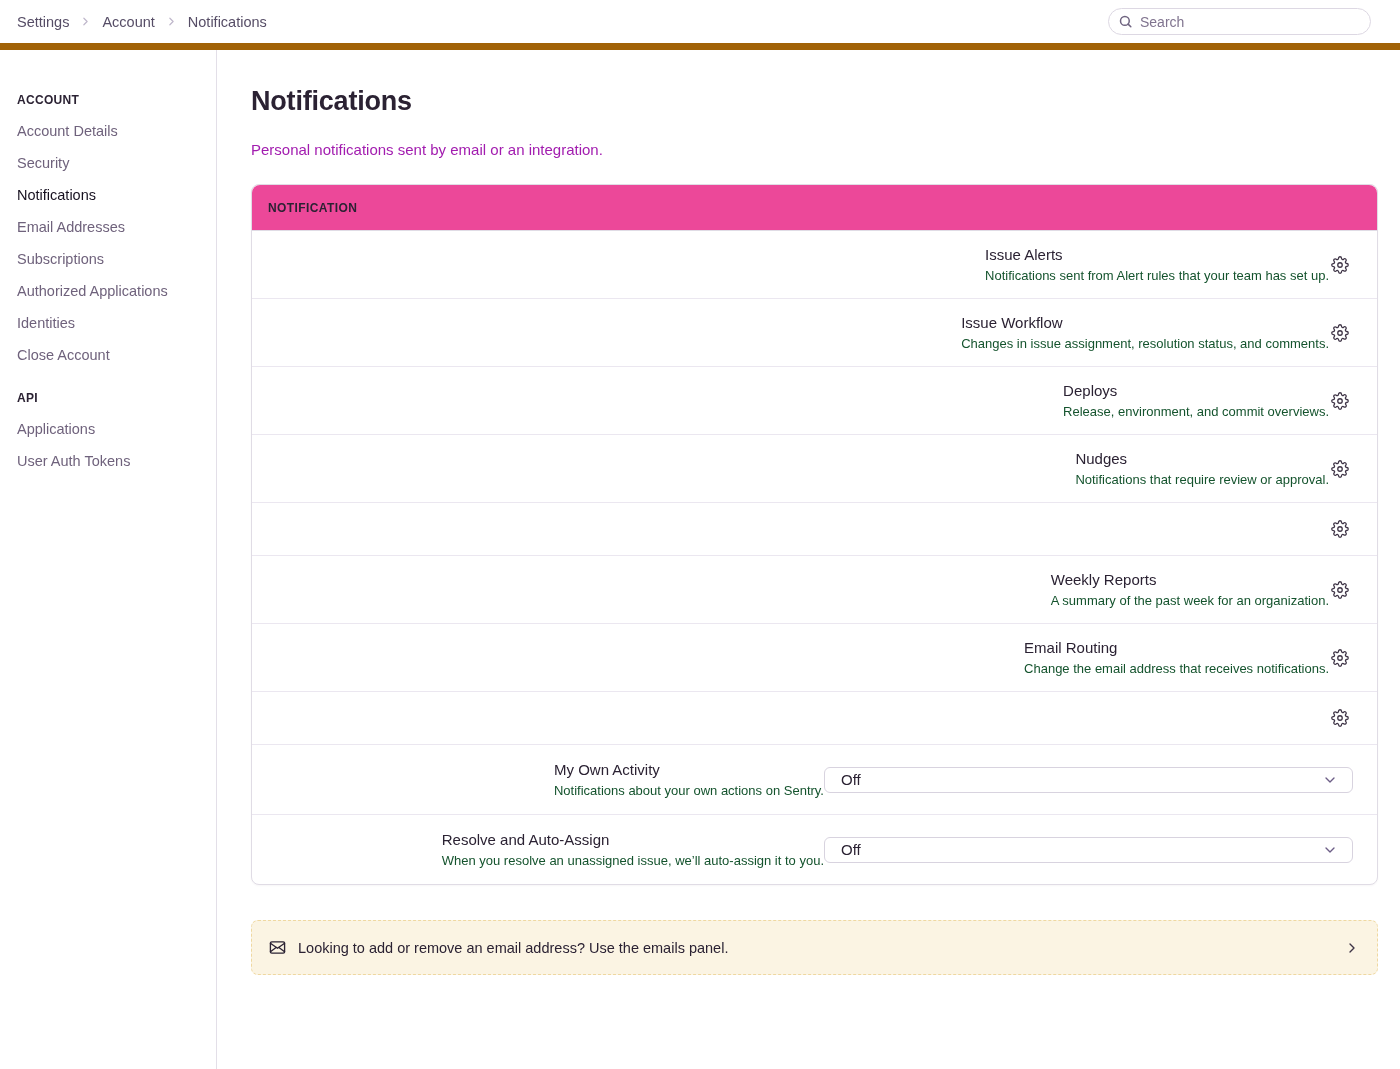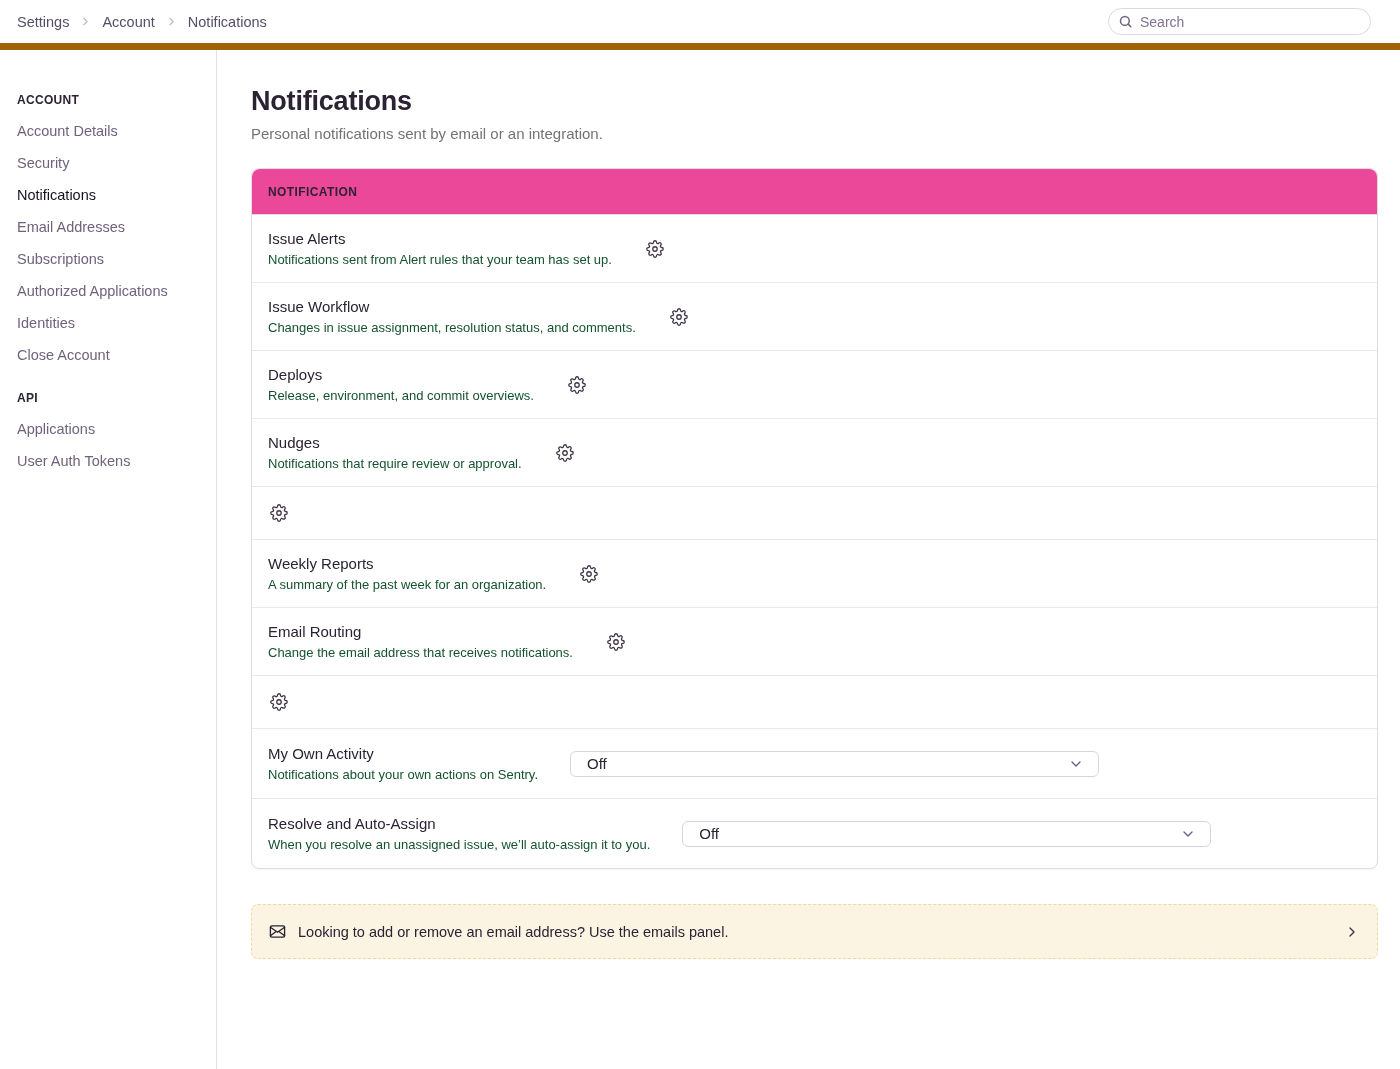--- a/index.html
+++ b/index.html
@@ -22,29 +22,29 @@
   
   .layout { display:flex; height:1019px; }
   .sidebar { width:217px; flex-shrink:0; border-right:1px solid #E3DFE8; padding:43px 10px 0 17px; }
   .side-heading { font-size:12px; font-weight:700; letter-spacing:0.3px; color:#2B2233; margin-bottom:17px; }
   .side-item { font-size:14.5px; color:#6F627C; margin-bottom:17px; cursor:pointer; line-height:15px; }
   .side-item.active { color:#16101F; }
   .side-section.second { margin-top:28px; }
 
   .main { flex:1; padding:0 22px 0 34px; }
   h1.page-title { font-size:27px; font-weight:700; color:#2B2233; margin-top:36px; letter-spacing:-0.2px; }
-  .page-subtitle { font-size:15px; color:#737373; margin-top:8px; }
+  .page-subtitle { font-size:15px; color:#a21caf; margin-top:24px; }
 
   
   .panel { margin-top:26px; border:1px solid #E0DCE5; border-radius:8px; background:#fff;
     box-shadow:0 1px 2px rgba(43,34,51,0.04); }
   .panel-header { background:#ec4899; border-bottom:1px solid #E0DCE5; border-radius:8px 8px 0 0;
     padding:16px 16px 15px; font-size:12px; font-weight:700; letter-spacing:0.4px; color:#2B2233; }
-  .row { display:flex; align-items:center; justify-content:flex-start;
-    padding:15px 24px 15px 16px; border-bottom:1px solid #EBE7F0;gap:32px; }
+  .row { display:flex; align-items:center; justify-content:flex-end;
+    padding:15px 24px 15px 16px; border-bottom:1px solid #EBE7F0; }
   .row.select-row { padding-top:16px; padding-bottom:16px; }
   .row:last-child { border-bottom:none; }
   .row-title { font-size:15px; color:#2B2233; margin-bottom:5px; }
   .row-desc { font-size:13px; color:#14532d; }
   .gear-btn { background:none; border:none; cursor:pointer; color:#3E3446; display:flex;
     padding:2px; margin-right:2px; }
   .select { width:529px; height:26px; border:1px solid #D8D3DF; border-radius:6px; background:#fff;
     display:flex; align-items:center; justify-content:space-between; padding:0 14px 0 16px;
     font-size:15px; color:#2B2233; cursor:pointer; }
   .select .chev { color:#6C5E87; display:flex; }

